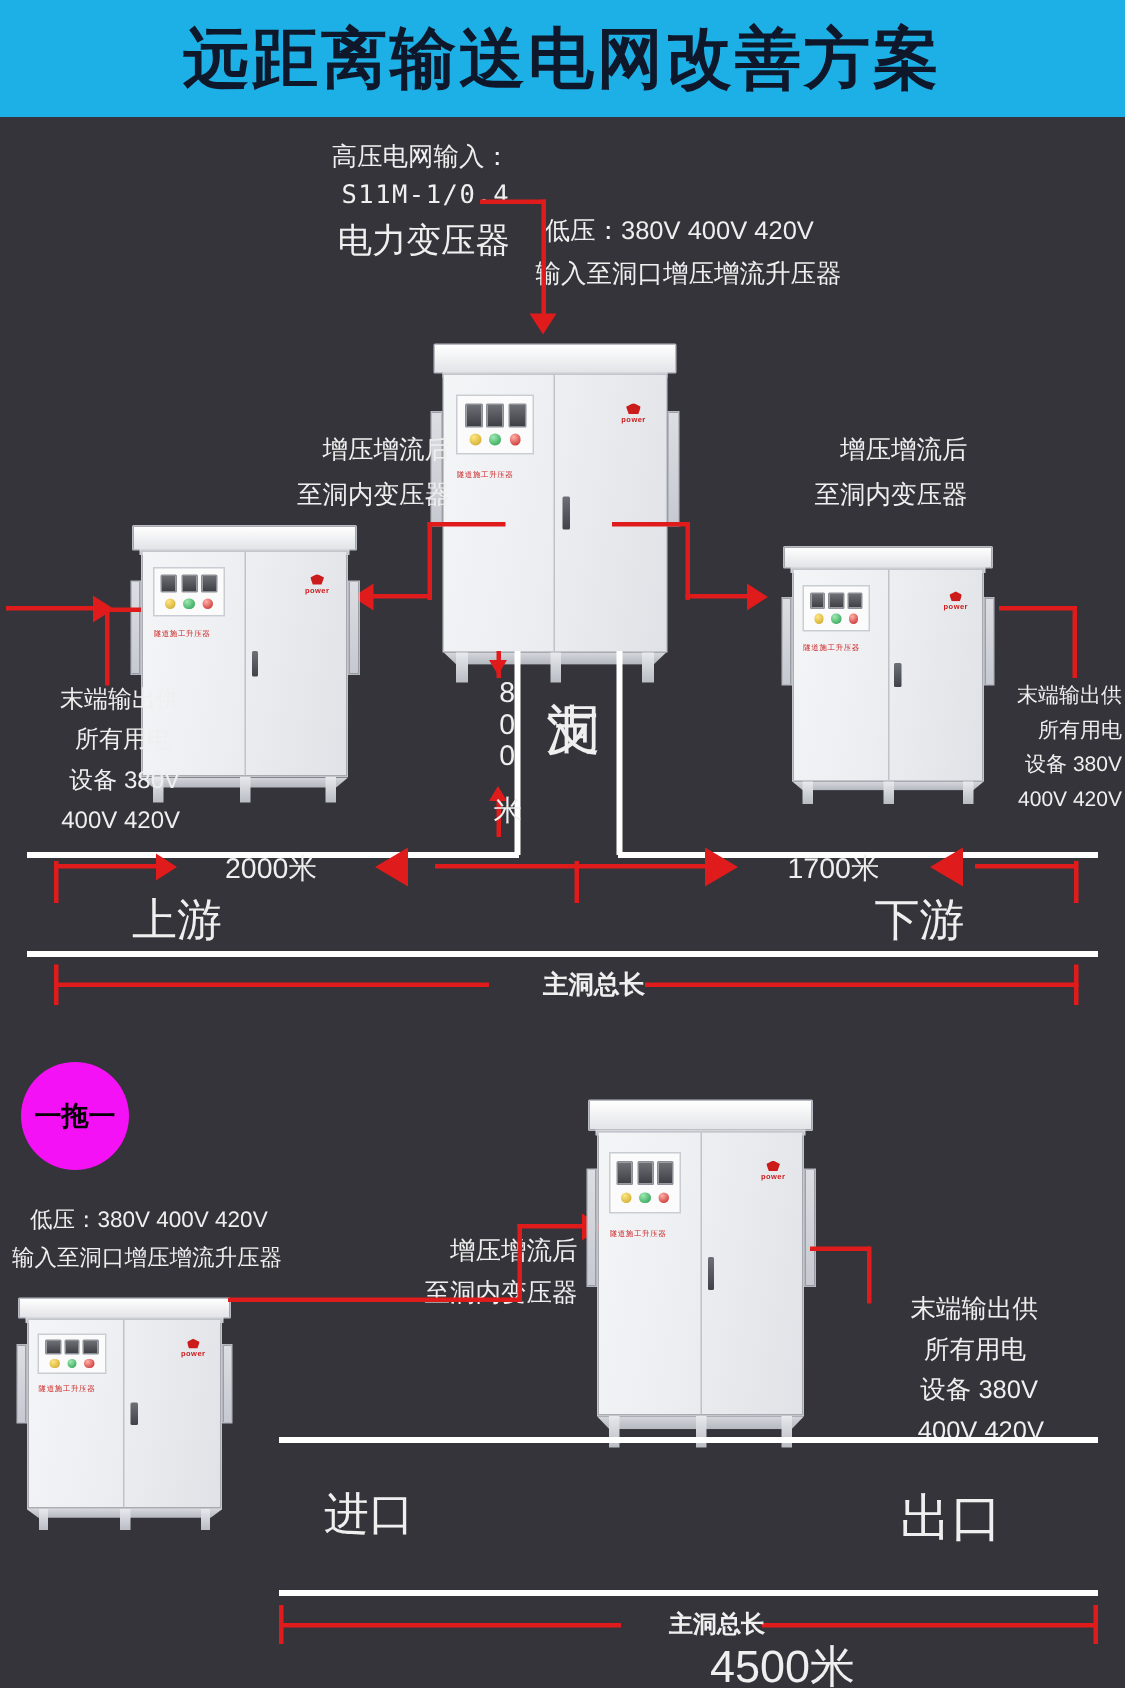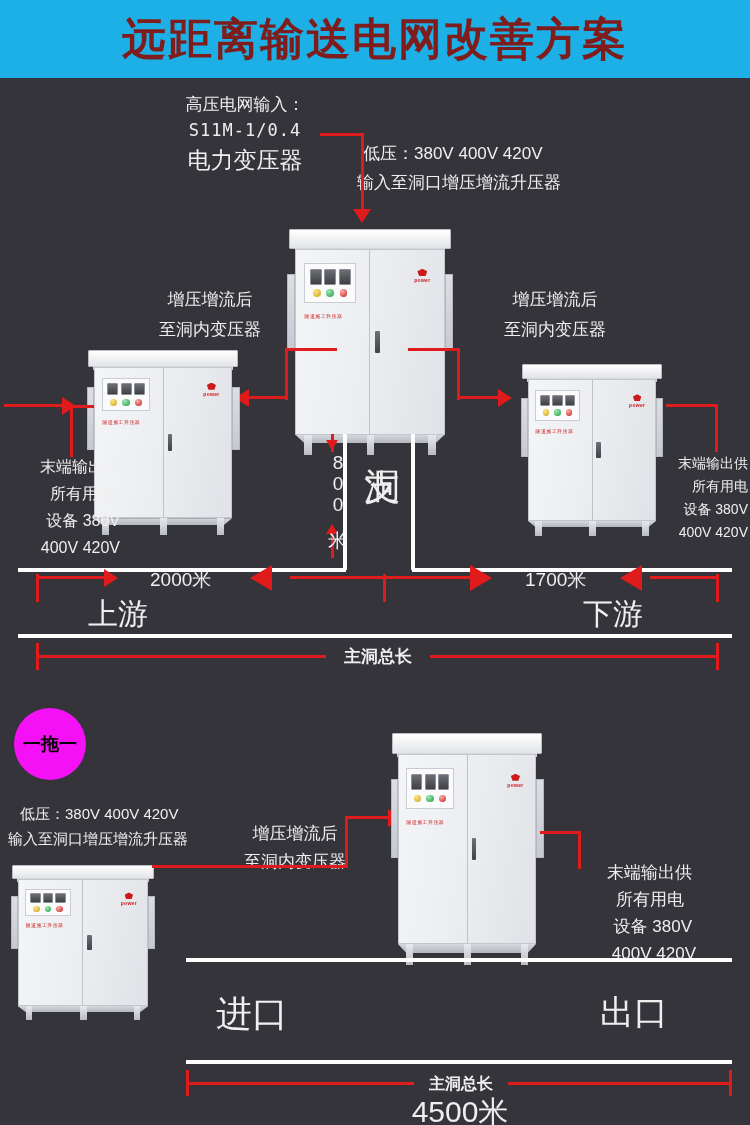--- a/index.html
+++ b/index.html
@@ -12,38 +12,38 @@
   }
   .page{position:relative;width:750px;height:1125px;overflow:hidden;background:#34343a;}
 
   
   .banner{
     position:absolute;left:0;top:0;width:750px;height:78px;
     background:#1cb0e6;
     display:flex;align-items:center;justify-content:center;
   }
   .banner-title{
-    color:#7f1d1d;font-size:44px;font-weight:bold;letter-spacing:2px;
+    color:#0f172a;font-size:44px;font-weight:bold;letter-spacing:2px;
     font-family:"DejaVu Sans","Liberation Sans",sans-serif;
     white-space:nowrap;
   }
 
   
   .badge{
     position:absolute;border-radius:50%;
     background:#f511f5;
     display:flex;align-items:center;justify-content:center;
     color:#000;font-weight:bold;
   }
   .badge-1{left:14px;top:118px;width:78px;height:78px;font-size:19px;}
   .badge-2{left:14px;top:708px;width:72px;height:72px;font-size:18px;}
 
   
   .txt{position:absolute;color:#efefef;white-space:nowrap;line-height:1.45;}
-  .txt.c{text-align:center;}
+  .txt.c{text-align:right;}
   .txt.r{text-align:right;}
   .mono{font-family:"DejaVu Sans Mono","Liberation Mono",monospace;letter-spacing:1px;}
 
   
   .cab{position:absolute;}
   .cab .roof{
     position:absolute;left:0;top:0;height:9%;width:100%;
     background:linear-gradient(#ffffff,#e3e4e8);
     border:1px solid #b9bcc4;box-sizing:border-box;
     border-radius:1px;
@@ -435,21 +435,21 @@
   <div class="ln vl" style="left:578px;top:831px;height:38px;"></div>
 
   <div class="txt r" style="left:560px;top:861px;width:132px;font-size:17px;">末端输出供</div>
   <div class="txt r" style="left:560px;top:888px;width:124px;font-size:17px;">所有用电</div>
   <div class="txt r" style="left:560px;top:915px;width:132px;font-size:17px;">设备 380V</div>
   <div class="txt r" style="left:560px;top:942px;width:136px;font-size:17px;">400V 420V</div>
 
   <div class="wall" style="left:186px;top:958px;width:546px;height:4px;"></div>
   <div class="wall" style="left:186px;top:1060px;width:546px;height:4px;"></div>
 
-  <div class="txt" style="left:216px;top:988px;font-size:36px;text-align:right;">进口</div>
+  <div class="txt" style="left:216px;top:988px;font-size:30px;text-align:right;">进口</div>
   <div class="txt" style="left:600px;top:988px;font-size:34px;">出口</div>
 
   <div class="tick" style="left:186px;top:1070px;height:26px;"></div>
   <div class="tick" style="left:729px;top:1070px;height:26px;"></div>
   <div class="ln hl" style="left:188px;top:1082px;width:226px;"></div>
   <div class="ln hl" style="left:508px;top:1082px;width:222px;"></div>
   <div class="txt c" style="left:412px;top:1072px;width:98px;font-size:16px;font-weight:bold;">主洞总长</div>
   <div class="txt c" style="left:350px;top:1090px;width:220px;font-size:30px;">4500米</div>
 
 </div>

